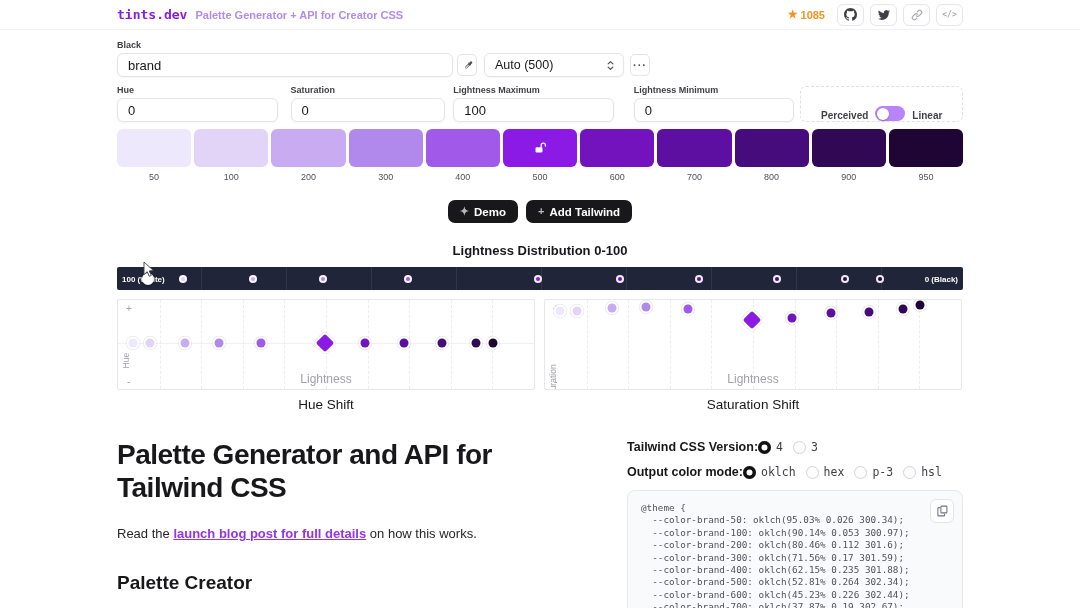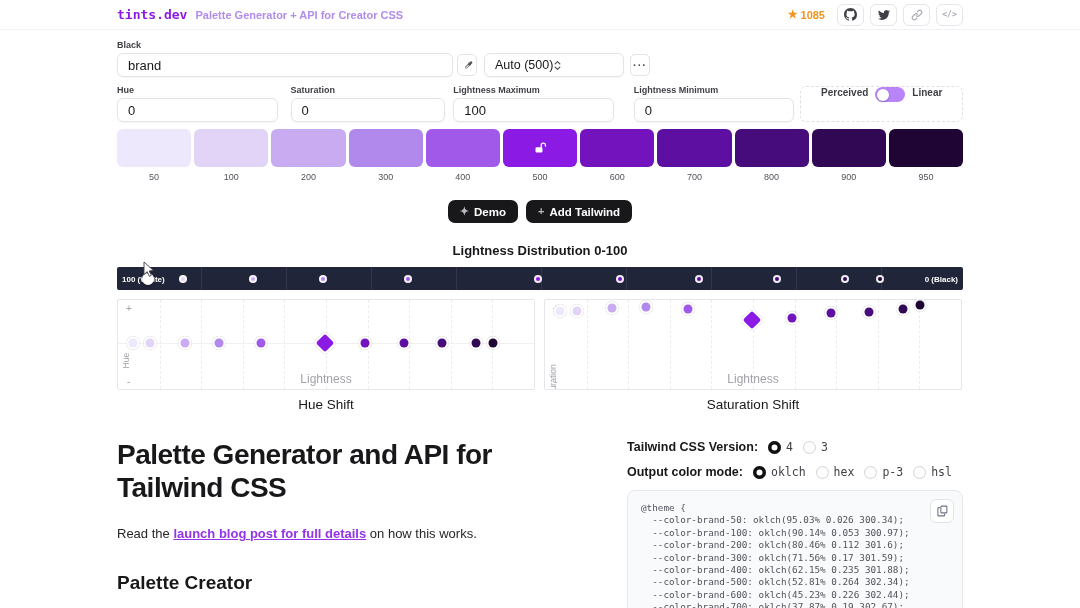--- a/index.html
+++ b/index.html
@@ -25,26 +25,26 @@
   
   .row1 { display:flex; margin-top:10px; align-items:flex-end; }
   .field label { display:block; font-size:9px; font-weight:700; color:#3F3F46; margin-bottom:3px; }
   .tinput { height:24px; width:100%; border:1px solid #E4E4E7; border-radius:6px; padding:0 10px; font-size:13px; color:#18181B; background:#fff; box-shadow:0 1px 2px rgba(0,0,0,0.04); font-family:"Liberation Sans",sans-serif; outline:none; }
   .value-wrap { position:relative; }
   .value-wrap .prefix { position:absolute; left:10px; top:50%; transform:translateY(-50%); color:#A1A1AA; font-size:13px; }
   .value-wrap input { padding-left:26px; }
   .f-name { width:336px; }
   .f-value { width:308px; margin-left:5px; }
   .picker-btn { width:20px; height:22px; margin-left:4px; margin-bottom:1px; border:1px solid #E4E4E7; border-radius:5px; background:#fff; display:flex; align-items:center; justify-content:center; cursor:pointer; }
-  .select { width:140px; height:24px; margin-left:7px; border:1px solid #E4E4E7; border-radius:6px; background:#fff; box-shadow:0 1px 2px rgba(0,0,0,0.04); display:flex; align-items:center; padding:0 8px 0 10px; font-size:12.5px; cursor:pointer; }
+  .select { width:140px; height:24px; margin-left:7px; border:1px solid #E4E4E7; border-radius:6px; background:#fff; box-shadow:0 1px 2px rgba(0,0,0,0.04); display:flex; align-items:center; justify-content:space-between; padding:0 8px 0 10px; font-size:12.5px; cursor:pointer; }
   .more-btn { width:20px; height:22px; margin-left:6px; margin-bottom:1px; border:1px solid #E4E4E7; border-radius:5px; background:#fff; display:flex; align-items:center; justify-content:center; font-size:11px; letter-spacing:1px; color:#52525B; font-weight:bold; cursor:pointer; }
 
   .row2 { display:flex; margin-top:8px; align-items:flex-end; }
   .f-hue { width:164px; } .f-sat { width:158px; margin-left:13px; } .f-lmax { width:164px; margin-left:8px; } .f-lmin { width:164px; margin-left:20px; }
-  .toggle-box { width:166px; height:36px; margin-left:6px; border:1px dashed #E0E0E6; border-radius:6px; display:flex; align-items:flex-start; justify-content:center; gap:7px; }
+  .toggle-box { width:166px; height:36px; margin-left:6px; border:1px dashed #E0E0E6; border-radius:6px; display:flex; align-items:flex-end; justify-content:center; gap:7px; }
   .toggle-box .tlabel { font-size:10px; font-weight:700; color:#3F3F46; }
   .switch { width:30px; height:15px; border-radius:999px; background:#B984F7; position:relative; cursor:pointer; }
   .switch .knob { position:absolute; left:1.5px; top:1.5px; width:12px; height:12px; background:#fff; border-radius:50%; box-shadow:0 1px 2px rgba(0,0,0,0.25); }
 
   
   .swatches { display:flex; gap:3px; margin-top:7px; }
   .swatch { flex:1; height:38px; border-radius:6px; position:relative; cursor:pointer; }
   .swatch svg { position:absolute; left:50%; top:50%; transform:translate(-50%,-50%); }
   .swlabels { display:flex; gap:3px; margin-top:5px; }
   .swlabel { flex:1; text-align:center; font-size:9px; color:#52525B; }
@@ -80,21 +80,21 @@
   
   .bottom { display:flex; margin-top:26px; }
   .col-left { width:420px; }
   .col-right { width:336px; margin-left:90px; }
   h1 { font-size:28px; font-weight:700; letter-spacing:-0.5px; line-height:1.18; color:#18181B; max-width:400px; }
   .intro { margin-top:20px; font-size:13px; color:#27272A; line-height:1.5; }
   .intro a { color:#9333EA; font-weight:700; }
   h2 { margin-top:28px; font-size:19px; font-weight:700; color:#18181B; }
   .bodytext { margin-top:14px; font-size:13px; color:#27272A; line-height:1.75; }
 
-  .radio-row { display:flex; align-items:center; gap:10px; margin-bottom:11px; margin-top:2px; }
+  .radio-row { display:flex; align-items:center; margin-bottom:11px; margin-top:2px; }
   .radio-row .rr-label { font-size:12.5px; font-weight:700; color:#18181B; }
   .ropt { display:flex; align-items:center; gap:5px; cursor:pointer; }
   .radio { width:13px; height:13px; border-radius:50%; border:1px solid #D4D4DA; background:#FDFDFD; }
   .radio.sel { border:none; background:#111113; box-shadow:inset 0 0 0 3.5px #111113, inset 0 0 0 6.5px #fff; }
   .rlabel { font-size:11.5px; color:#3F3F46; }
 
   .codeblock { position:relative; margin-top:7px; width:336px; height:190px; background:#F9FAFB; border:1px solid #E8E8EC; border-radius:8px; padding:11px 13px; }
   .codeblock pre { font-family:"DejaVu Sans Mono",monospace; font-size:9.3px; line-height:12.4px; color:#52525B; white-space:pre; }
   .copy-btn { position:absolute; top:8px; right:8px; width:24px; height:24px; background:#fff; border:1px solid #E4E4E7; border-radius:6px; display:flex; align-items:center; justify-content:center; cursor:pointer; }
 

